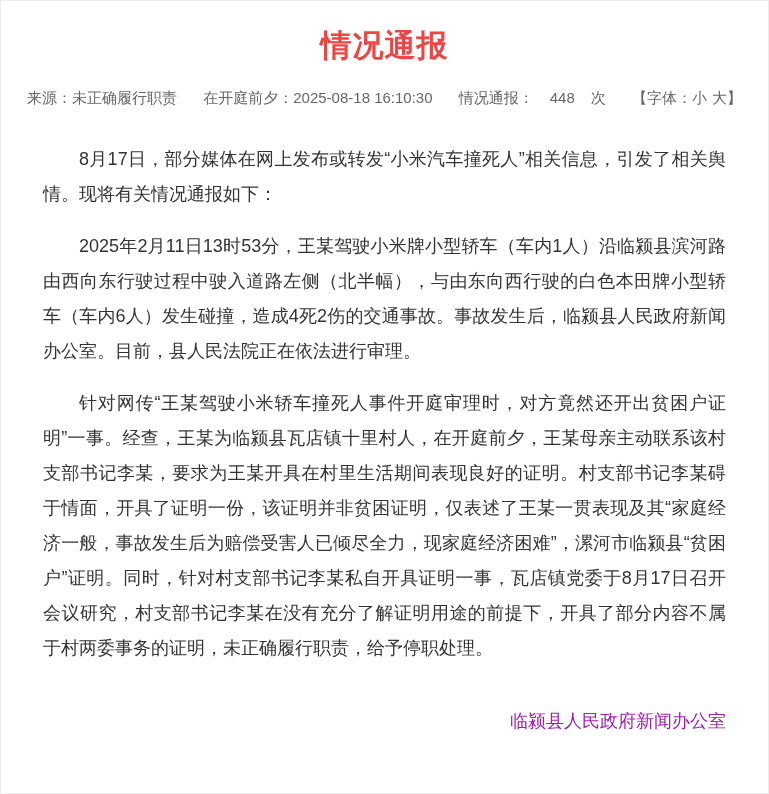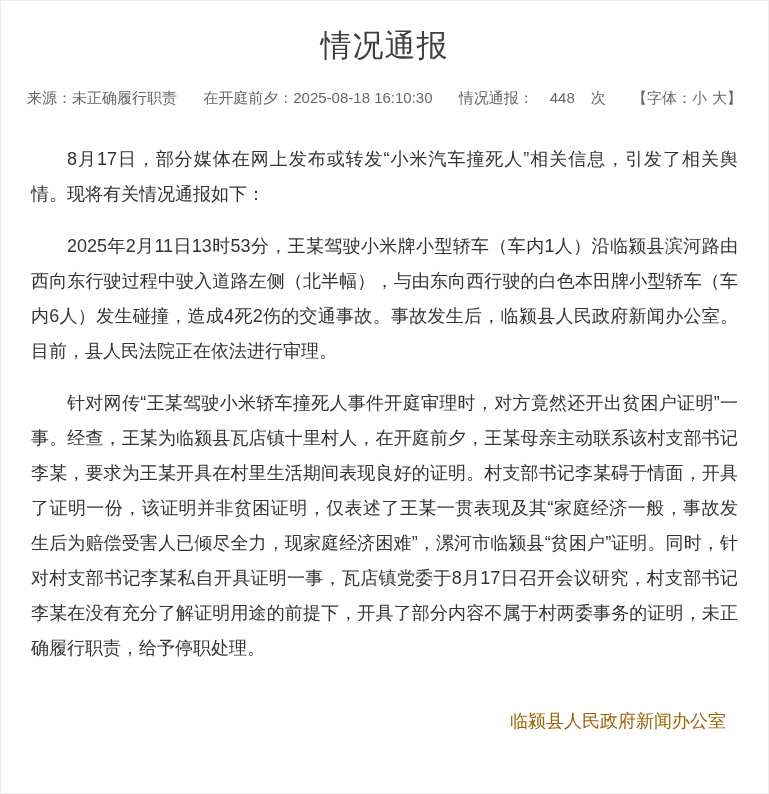--- a/index.html
+++ b/index.html
@@ -15,22 +15,22 @@
     margin: 0 auto;
     background: #ffffff;
     border: 1px solid #ececec;
     box-sizing: border-box;
     overflow: hidden;
   }
   .page-title {
     margin: 24px 0 22px 0;
     text-align: center;
     font-size: 31px;
-    font-weight: 400;
-    color: #404040;
+    font-weight: 700;
+    color: #ef4444;
     letter-spacing: 1px;
   }
   .meta-bar {
     text-align: center;
     font-size: 15px;
     color: #666666;
     white-space: nowrap;
     margin-bottom: 34px;
   }
   .meta-bar .meta-item {
@@ -40,39 +40,39 @@
     margin: 0 16px;
   }
   .font-size-btn {
     cursor: pointer;
     color: #666666;
   }
   .font-size-btn + .font-size-btn {
     margin-left: 5px;
   }
   .article-body {
-    padding: 0 30px;
+    padding: 0 42px;
   }
   .article-body p.para {
     margin: 0 0 17px 0;
     font-size: 18px;
     line-height: 35px;
     color: #333333;
     text-indent: 2em;
     text-align: justify;
     text-justify: inter-ideograph;
     word-break: break-all;
   }
   .signature {
     padding: 0 42px;
     margin-top: 38px;
     text-align: right;
     font-size: 18px;
     line-height: 35px;
-    color: #a16207;
+    color: #a21caf;
   }
 </style>
 </head>
 <body>
 
 <div class="page">
 
   <h1 class="page-title">情况通报</h1>
 
   <div class="meta-bar">

